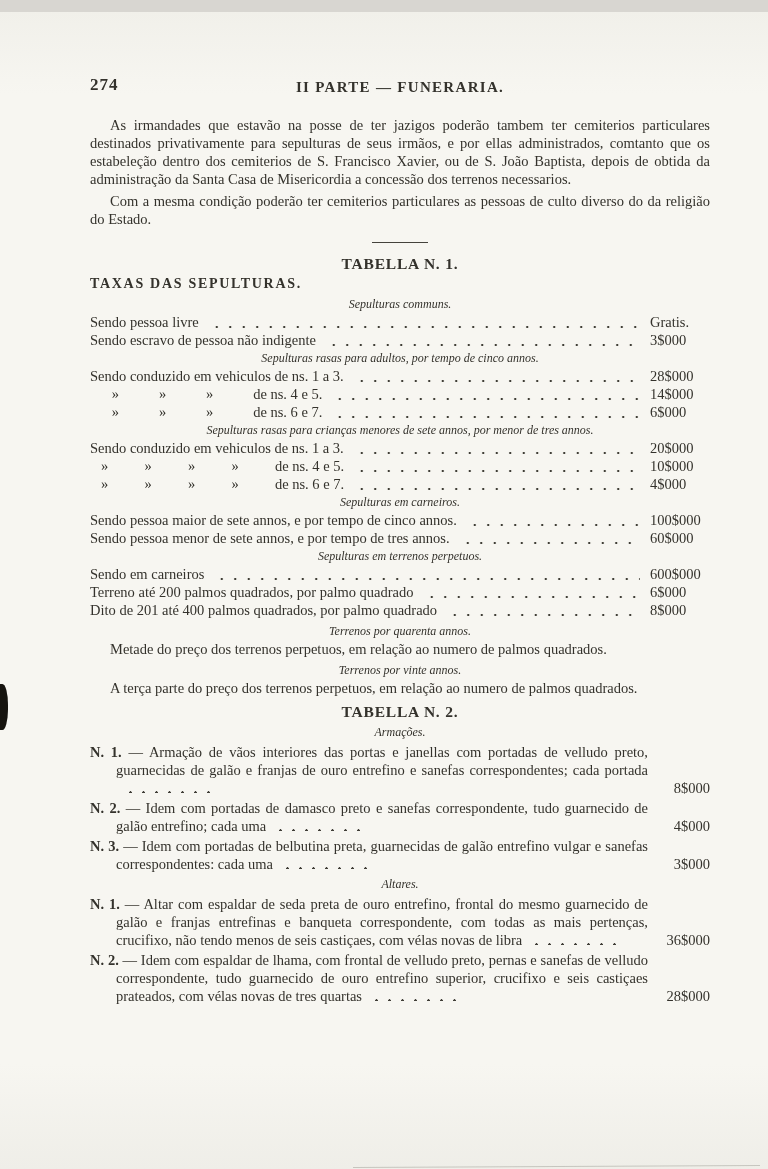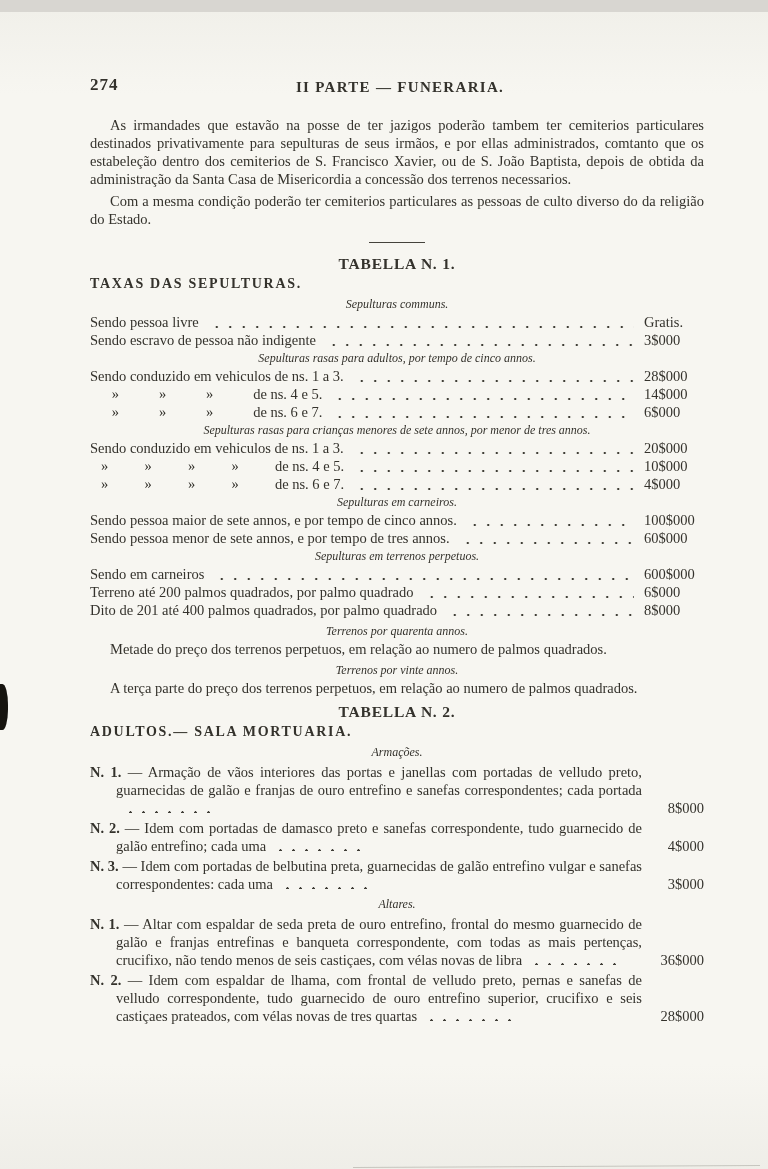--- a/index.html
+++ b/index.html
@@ -11,21 +11,21 @@
     overflow: hidden;
     background: linear-gradient(180deg, #f1f0ea 0%, #f7f6f1 7%, #f7f6f1 90%, #eeede7 100%);
     color: #34322c;
     font-family: "Liberation Serif", "DejaVu Serif", serif;
     font-size: 14.5px;
     line-height: 18px;
   }
   .running-head { position: absolute; top: 66px; left: 90px; right: 58px; height: 22px; }
   .page-num { position: absolute; left: 0; top: -2px; font-weight: bold; font-size: 17px; letter-spacing: 1px; }
   .head-title { display: block; text-align: center; font-weight: bold; font-size: 15px; letter-spacing: 1.3px; }
-  .content { position: absolute; top: 104px; left: 90px; right: 64px; }
+  .content { position: absolute; top: 104px; left: 90px; right: 58px; }
   .para { text-align: justify; text-indent: 20px; }
   .para + .para { margin-top: 4px; }
   .rule { width: 56px; border-top: 1.7px solid #45433c; margin: 14px auto 12px; }
   .tbl-title { text-align: center; font-size: 15.5px; font-weight: bold; letter-spacing: 0.8px; margin: 0 0 2px; }
   .tbl-subtitle { text-align: left; font-size: 14px; font-weight: bold; letter-spacing: 1.7px; margin: 0 0 2px; }
   .sec-head { text-align: center; font-style: italic; font-weight: normal; font-size: 12px; line-height: 18px; }
   .fee-row { display: flex; line-height: 18px; }
   .fee-label { white-space: pre; }
   .leader {
     flex: 1; min-width: 12px; height: 18px; margin: 0 10px 0 8px;
@@ -152,21 +152,20 @@
       <span class="fee-price">8$000</span>
     </div>
 
     <h4 class="sec-head note-head">Terrenos por quarenta annos.</h4>
     <p class="para note-text">Metade do preço dos terrenos perpetuos, em relação ao numero de palmos quadrados.</p>
 
     <h4 class="sec-head note-head">Terrenos por vinte annos.</h4>
     <p class="para note-text">A terça parte do preço dos terrenos perpetuos, em relação ao numero de palmos quadrados.</p>
 
     <h2 class="tbl-title t2">TABELLA N. 2.</h2>
-    <h3 class="tbl-subtitle">ADULTOS.— SALA MORTUARIA.</h3>
 
     <h4 class="sec-head group-head">Armações.</h4>
 
     <div class="fee-item">
       <p class="fee-item-text"><span class="item-num">N. 1.</span><span> — Armação de vãos interiores das portas e janellas com portadas de velludo preto, guarnecidas de galão e franjas de ouro entrefino e sanefas correspondentes; cada portada</span><span class="dots-inline"></span></p>
       <span class="item-price">8$000</span>
     </div>
     <div class="fee-item">
       <p class="fee-item-text"><span class="item-num">N. 2.</span><span> — Idem com portadas de damasco preto e sanefas correspondente, tudo guarnecido de galão entrefino; cada uma</span><span class="dots-inline"></span></p>
       <span class="item-price">4$000</span>

